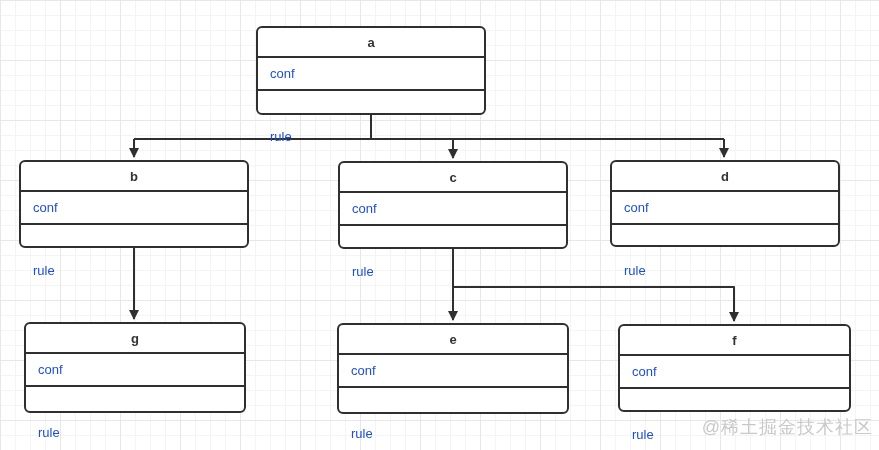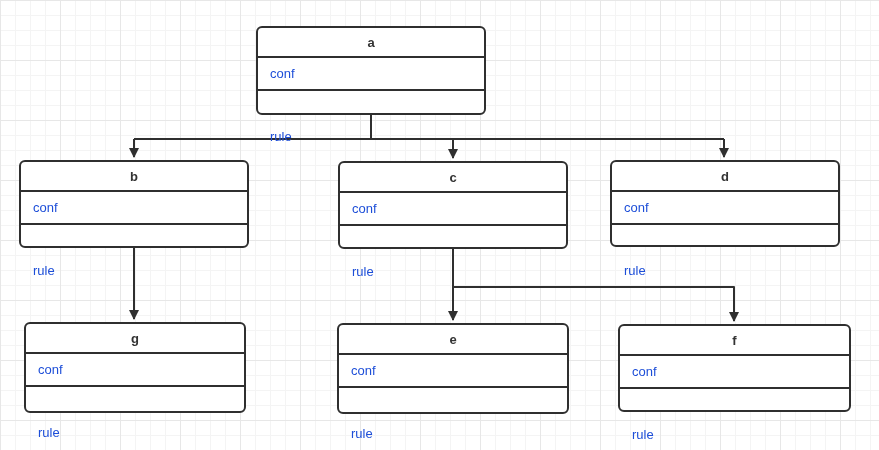--- a/index.html
+++ b/index.html
@@ -107,14 +107,15 @@
     <div class="node-row">conf</div>
     <div class="node-row last">rule</div>
   </div>
 
   <div class="node" style="left:618px;top:324px;width:233px;height:88px;">
     <div class="node-title">f</div>
     <div class="node-row">conf</div>
     <div class="node-row last">rule</div>
   </div>
 
+  <div class="watermark">@稀土掘金技术社区</div>
 
 </div>
 
 </body></html>

